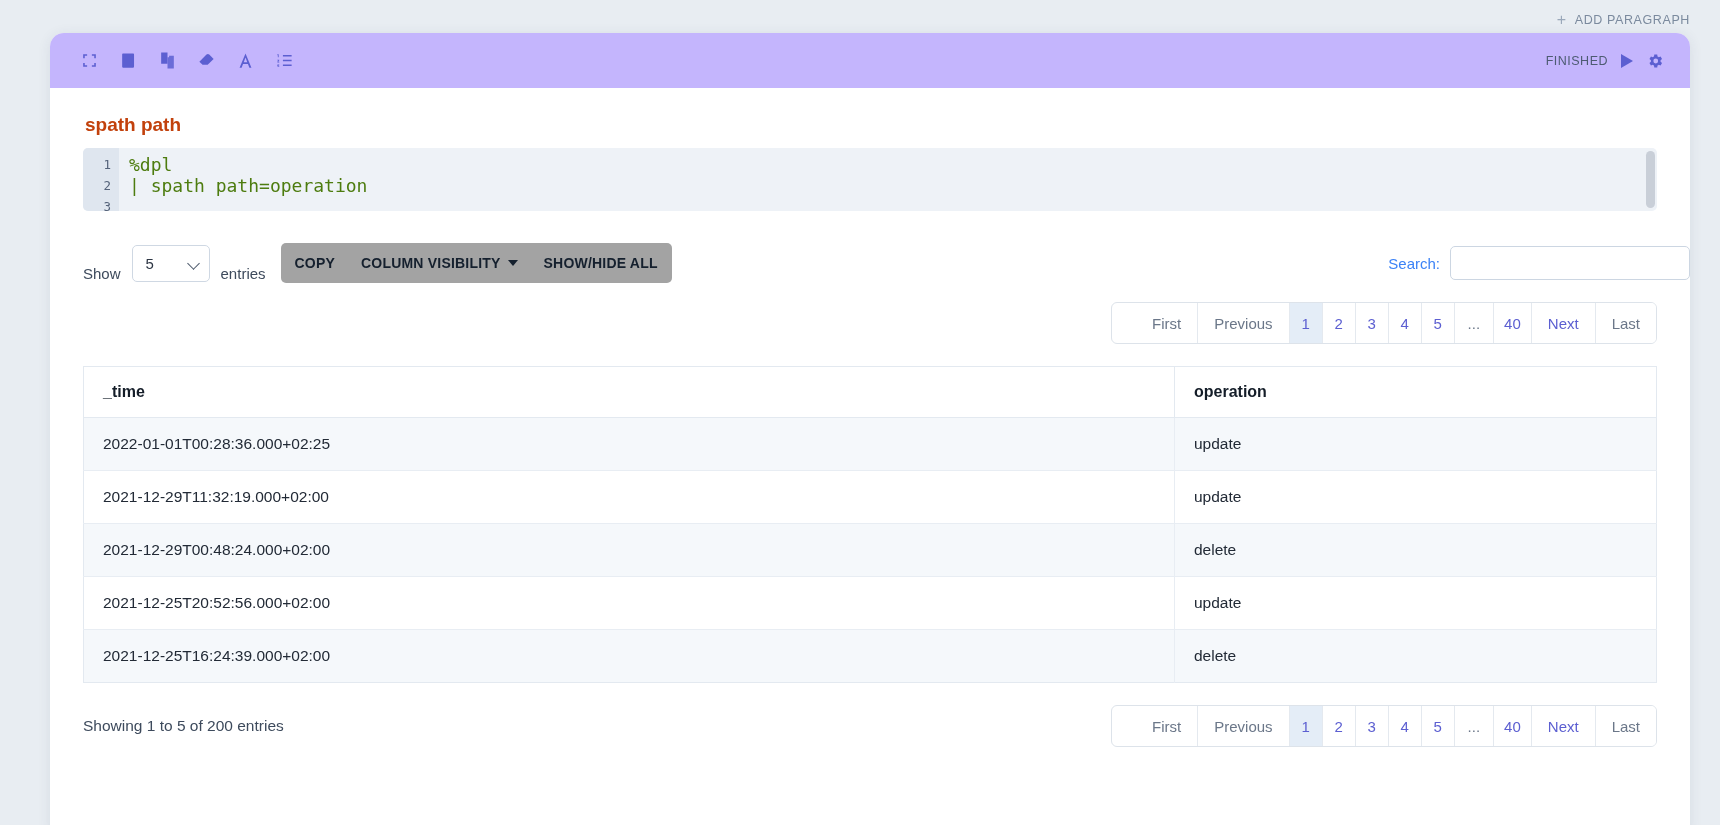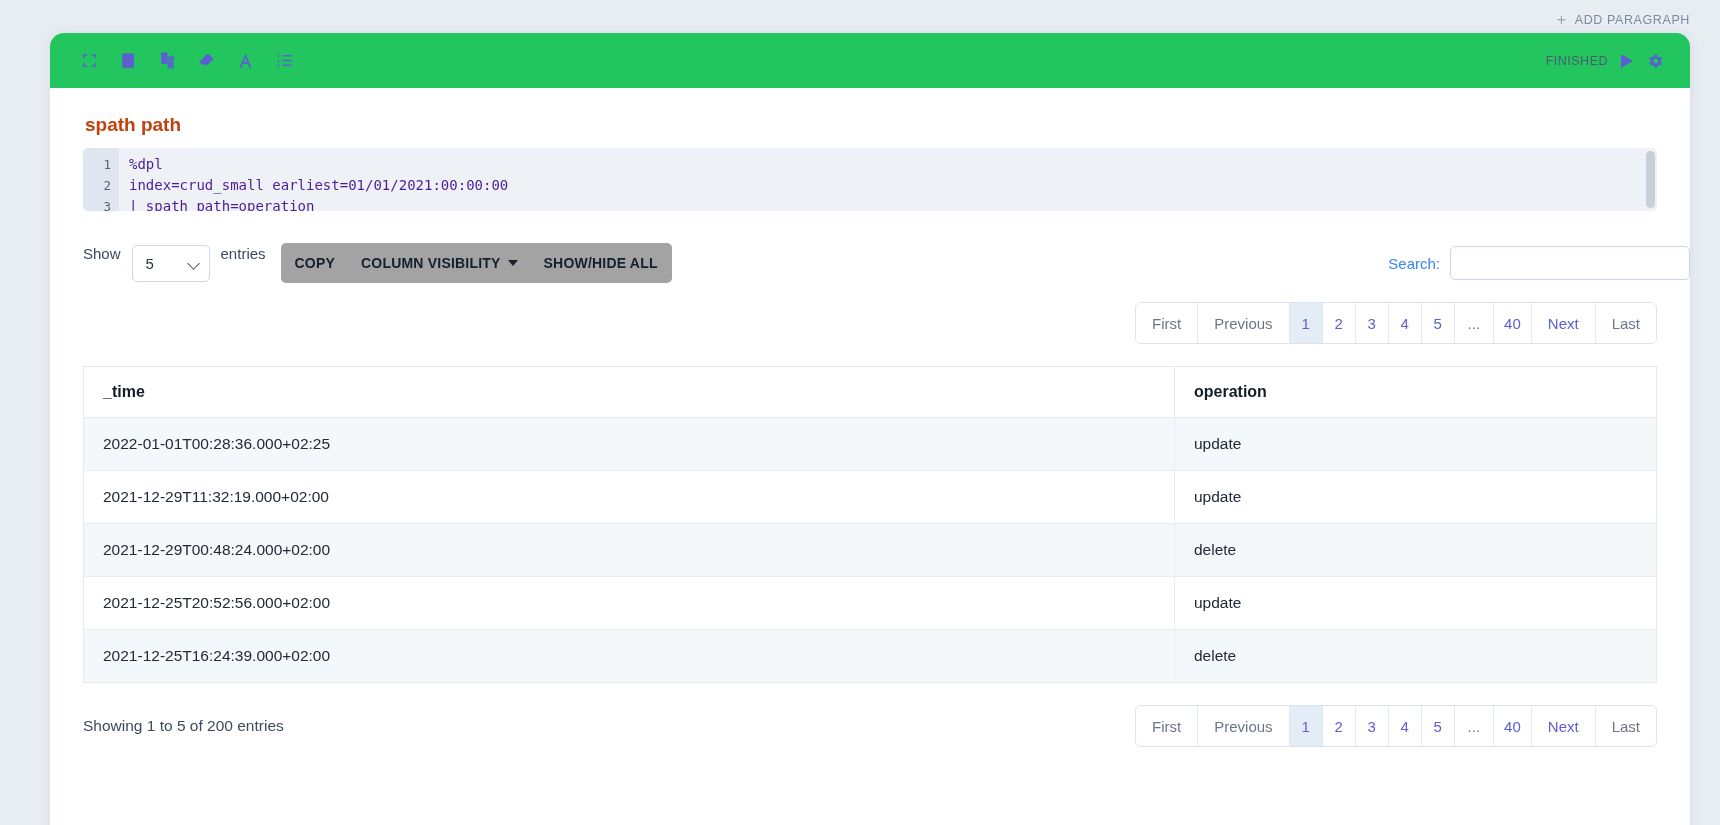--- a/index.html
+++ b/index.html
@@ -50,21 +50,21 @@
     width: 1640px;
     height: 800px;
     background: #ffffff;
     border-radius: 14px 14px 0 0;
     box-shadow: 0 2px 14px rgba(40,60,90,.09);
     overflow: hidden;
   }
 
   .card-header {
     height: 55px;
-    background: #22c55e;
+    background: #c4b5fd;
     display: flex;
     align-items: center;
     justify-content: space-between;
     padding: 0 26px 0 28px;
   }
   .tool-icons {
     display: flex;
     align-items: center;
     gap: 17px;
   }
@@ -129,44 +129,44 @@
     color: #55637a;
     text-align: right;
     padding-right: 8px;
   }
   .code-lines {
     flex: 1;
     padding: 6px 0 0 10px;
   }
   .code-lines div {
     font-family: "DejaVu Sans Mono", monospace;
-    font-size: 14px;
+    font-size: 18px;
     line-height: 21px;
-    color: #4c1d95;
+    color: #4d7c0f;
     white-space: pre;
   }
   .editor-scroll {
     position: absolute;
     right: 2px; top: 3px;
     width: 9px; height: 57px;
     background: #c9cfd8;
     border-radius: 5px;
   }
 
   
   .controls {
     display: flex;
     align-items: center;
     margin-top: 33px;
     height: 38px;
     position: relative;
   }
   .show-entries {
     display: flex;
-    align-items: flex-start;
+    align-items: flex-end;
     gap: 11px;
     font-size: 15px;
     color: #3d4a5c;
   }
   .select-box {
     position: relative;
     width: 78px; height: 37px;
     border: 1px solid #cfd8e3;
     border-radius: 5px;
     background: #fff;
@@ -242,20 +242,21 @@
     justify-content: flex-end;
     margin-top: 20px;
     padding-right: 0px;
   }
   .pager {
     display: flex;
     border: 1px solid #dde3ea;
     border-radius: 6px;
     overflow: hidden;
     background: #fff;
+    padding-left: 24px;
   }
   .pager a {
     display: flex;
     align-items: center;
     justify-content: center;
     height: 40px;
     padding: 0 16px;
     font-size: 15px;
     color: #5c5fd1;
     text-decoration: none;
@@ -386,21 +387,20 @@
       <div class="para-title">spath path</div>
 
       <div class="editor">
         <div class="gutter">
           <div>1</div>
           <div>2</div>
           <div>3</div>
         </div>
         <div class="code-lines">
           <div>%dpl</div>
-          <div>index=crud_small earliest=01/01/2021:00:00:00</div>
           <div>| spath path=operation</div>
         </div>
         <div class="editor-scroll"></div>
       </div>
 
       <div class="controls">
         <div class="show-entries">
           <span>Show</span>
           <div class="select-box">
             <span>5</span>

